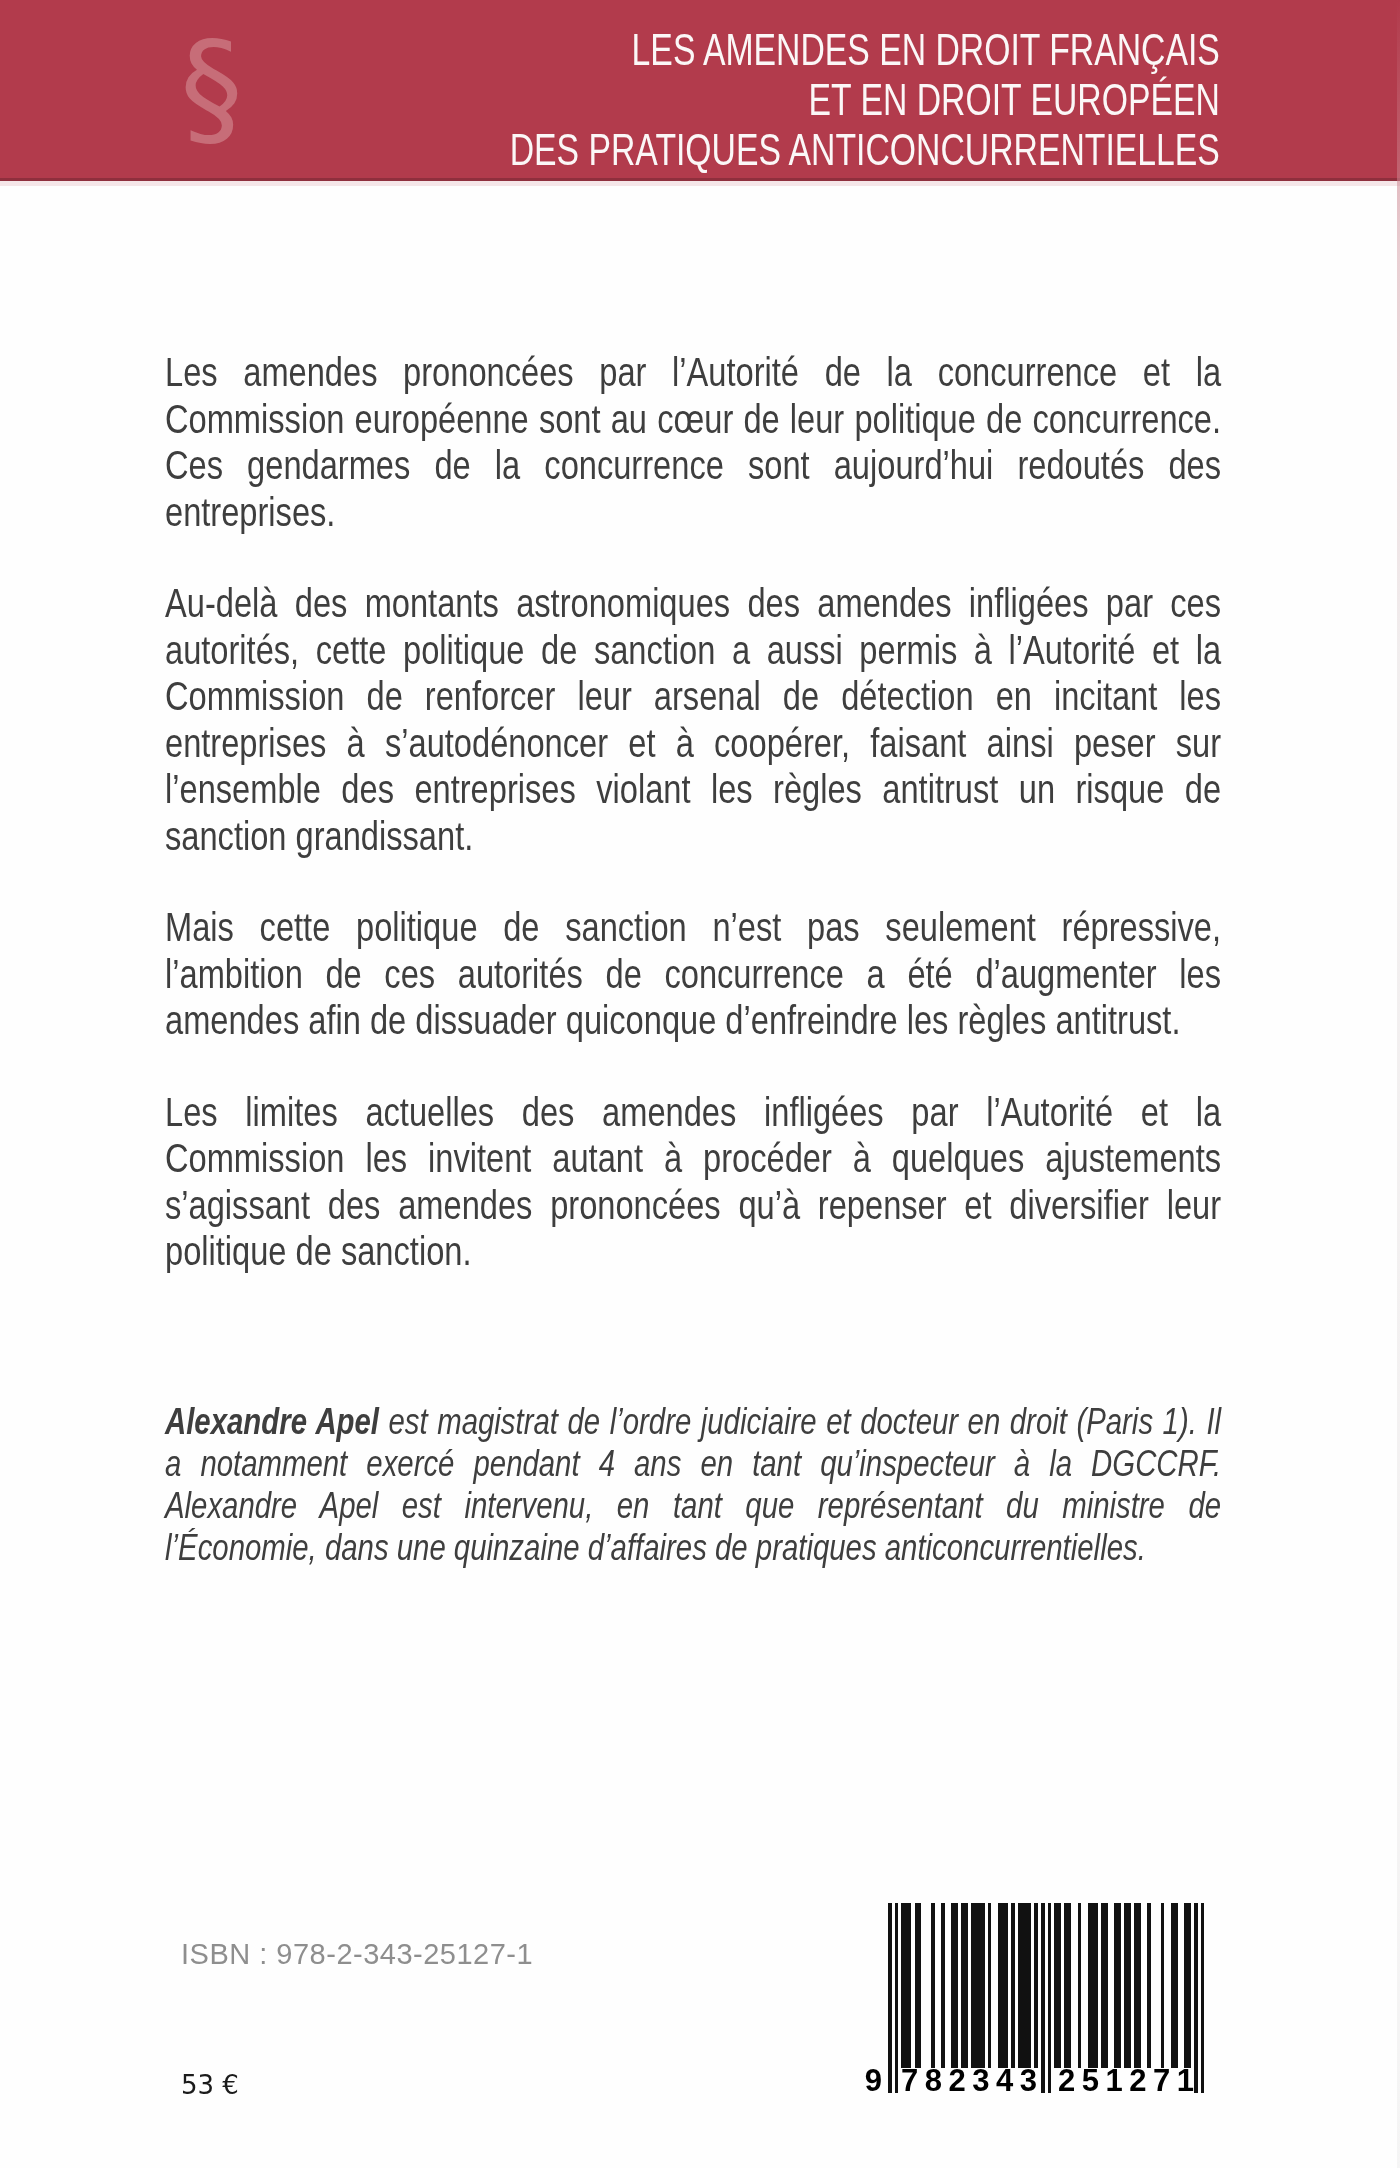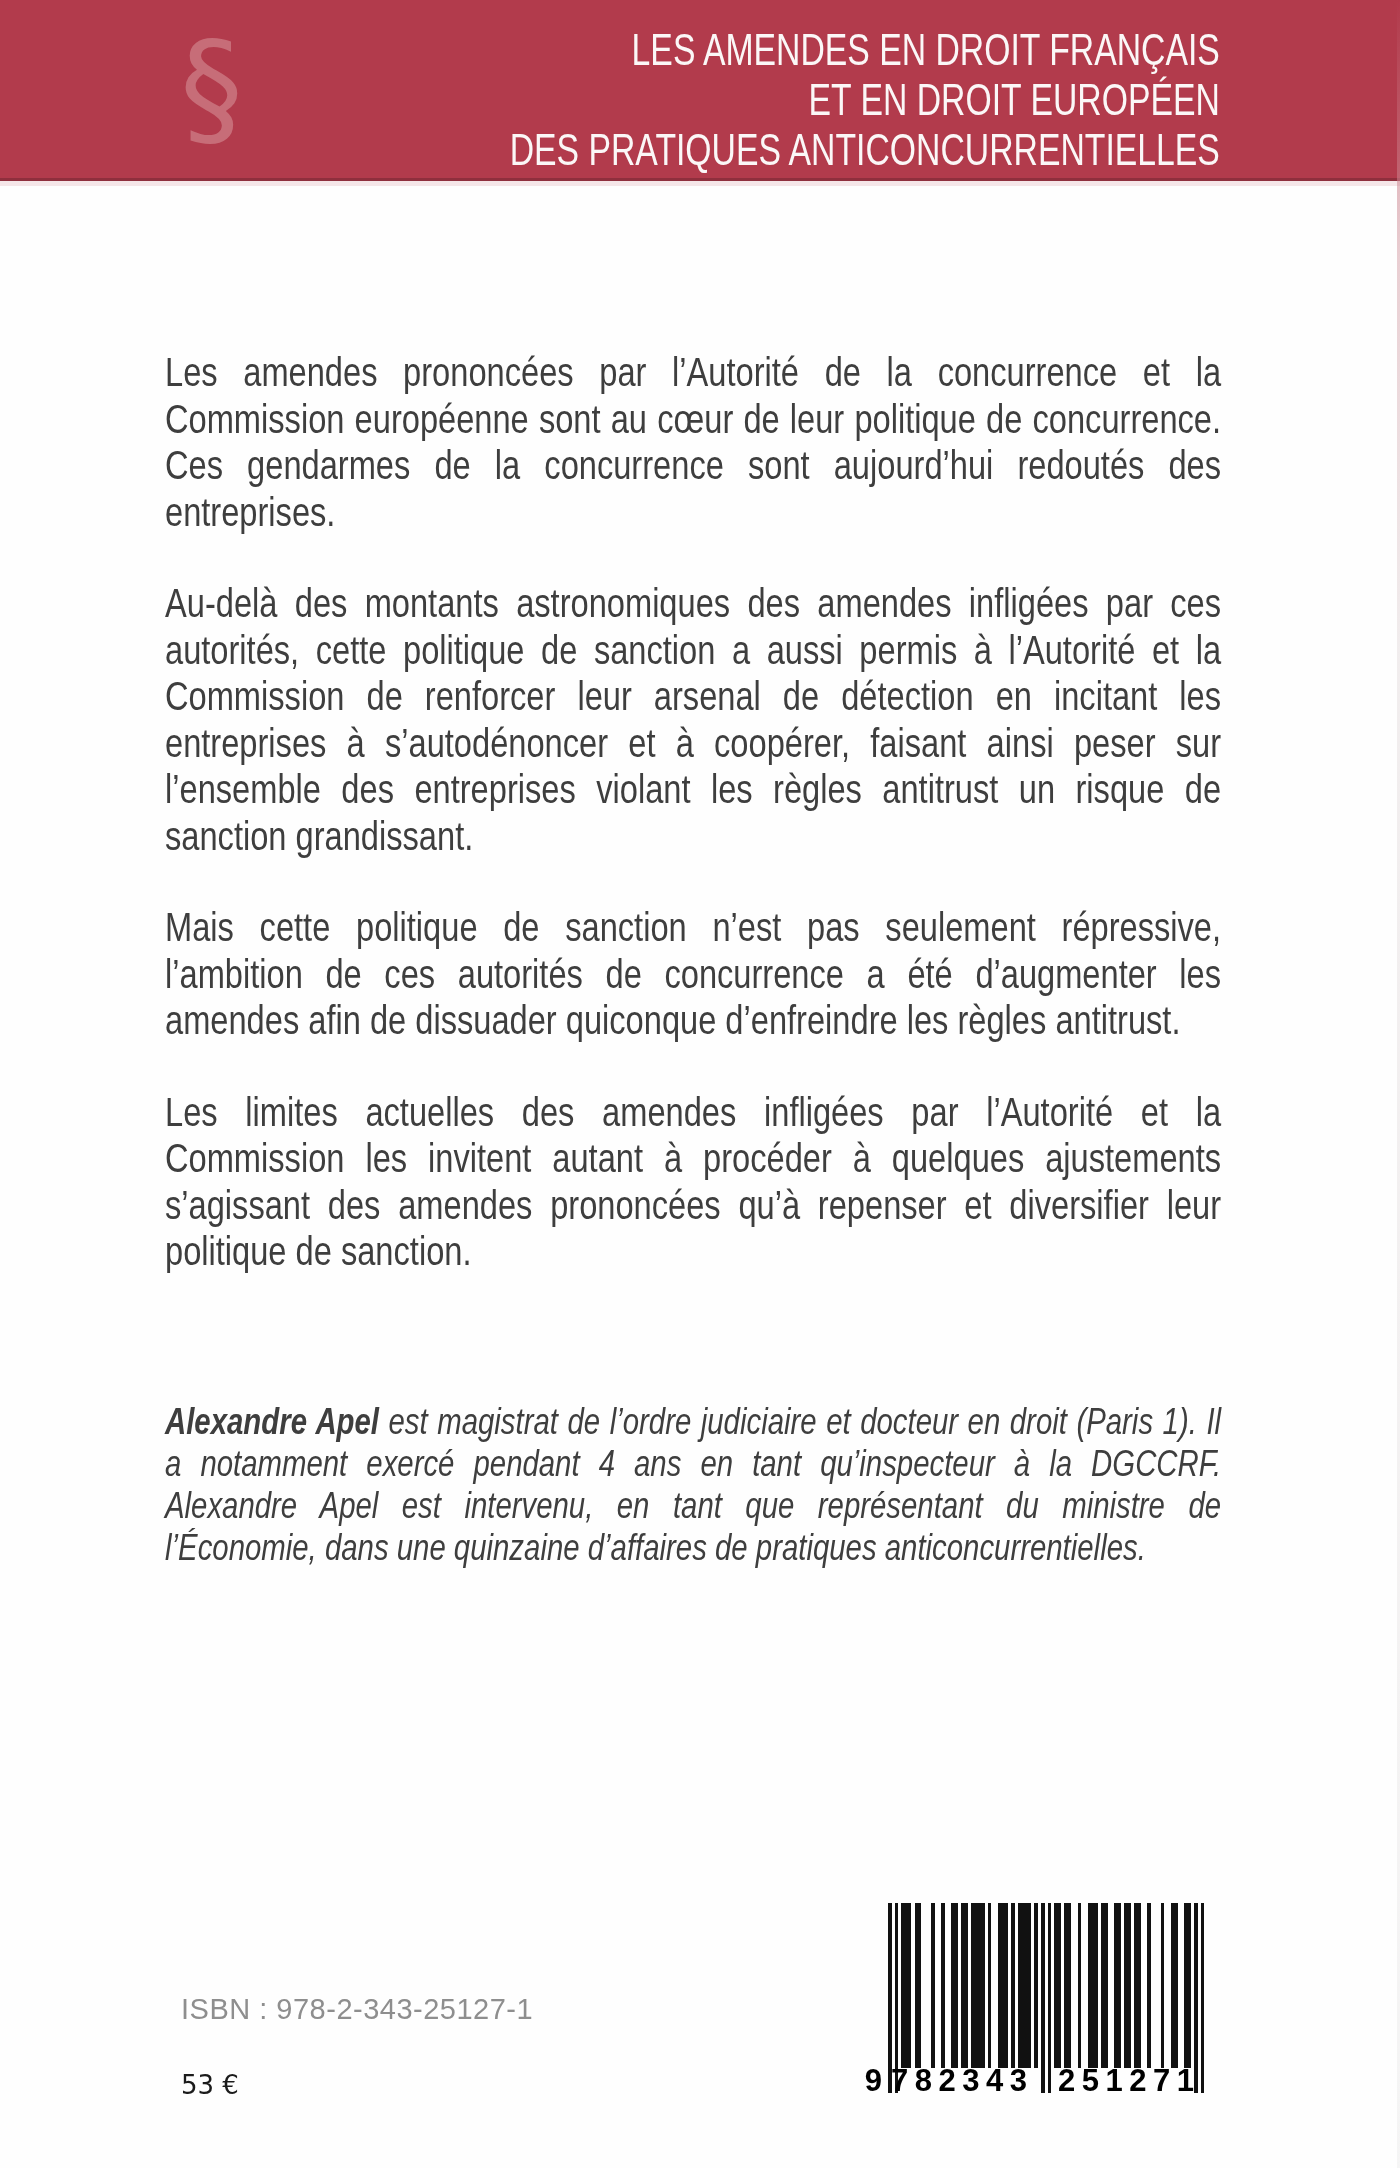--- a/index.html
+++ b/index.html
@@ -55,42 +55,42 @@
   .bio {
     margin-top: 126px;
     font-style: italic;
     font-size: 36px; line-height: 42px;
     text-align: justify;
     color: #3e3e3e;
   }
   .bio .author-name { font-weight: bold; font-style: italic; }
   
   .isbn {
-    position: absolute; left: 181px; top: 1993px;
+    position: absolute; left: 181px; top: 1938px;
     font-size: 29px; letter-spacing: 0.5px;
     color: #8e8e8e;
   }
   .price {
     position: absolute; left: 181px; top: 2070px;
     font-family: "DejaVu Sans", sans-serif;
     font-size: 26px; color: #1b1b1b;
   }
   .barcode {
     position: absolute; left: 888px; top: 1903px;
     width: 316px; height: 200px;
   }
   .barcode svg { position: absolute; left: 0; top: 0; }
   .barcode .digit {
     position: absolute; top: 160px;
     font-size: 31px; font-weight: bold; color: #000;
     font-family: "Liberation Sans", sans-serif;
     white-space: nowrap;
   }
   .bc-lead { left: -42px; width: 36px; text-align: right; }
-  .bc-g1 { left: 3px; letter-spacing: 6.5px; }
+  .bc-g1 { left: 13px; letter-spacing: 6.5px; }
   .bc-g2 { left: 170px; letter-spacing: 6.5px; }
 </style>
 </head>
 <body>
 
 <div id="cover">
 
   <div class="header">
     <div class="section-symbol">§</div>
     <div class="title">

